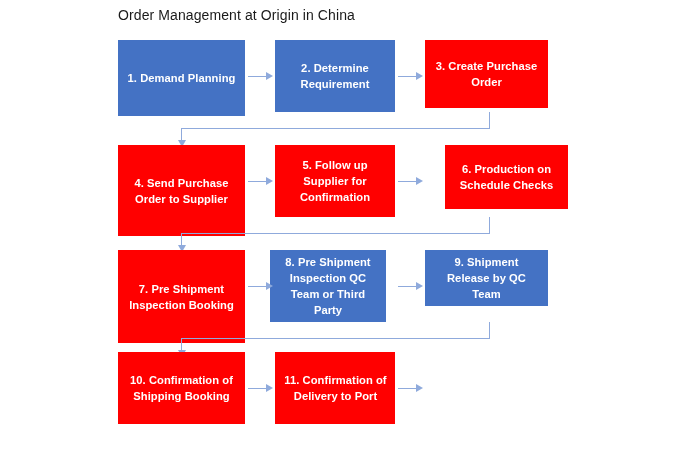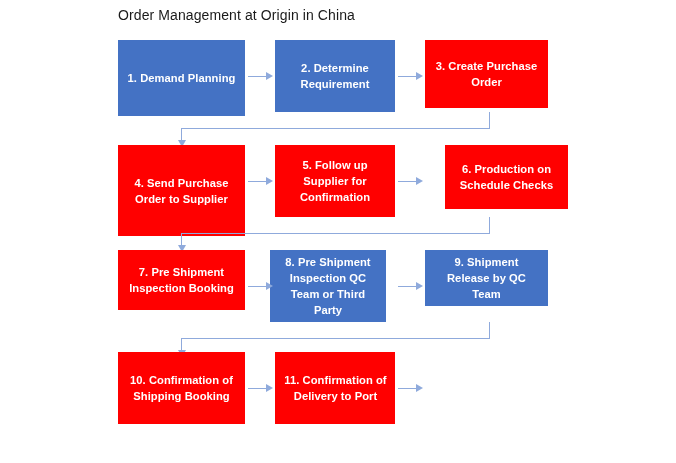--- a/index.html
+++ b/index.html
@@ -140,21 +140,21 @@
     <div class="arrow-right" style="left:416px; top:176.5px;"></div>
   </div>
 
   <div class="conn">
     <div class="v-line" style="left:489px; top:217px; height:17px;"></div>
     <div class="h-line" style="left:181px; top:233px; width:309px;"></div>
     <div class="v-line" style="left:181px; top:233px; height:14px;"></div>
     <div class="arrow-down" style="left:177.5px; top:245px;"></div>
   </div>
 
-  <div class="node node-red" style="left:118px; top:250px; width:127px; height:60px;">
+  <div class="node node-red" style="left:118px; top:250px; width:127px; height:93px;">
     <span class="node-label">7. Pre Shipment Inspection Booking</span>
   </div>
 
   <div class="node node-blue" style="left:270px; top:250px; width:116px; height:72px;">
     <span class="node-label">8. Pre Shipment Inspection QC Team or Third Party</span>
   </div>
 
   <div class="node node-blue" style="left:425px; top:250px; width:123px; height:56px;">
     <span class="node-label">9. Shipment Release by QC Team</span>
   </div>

